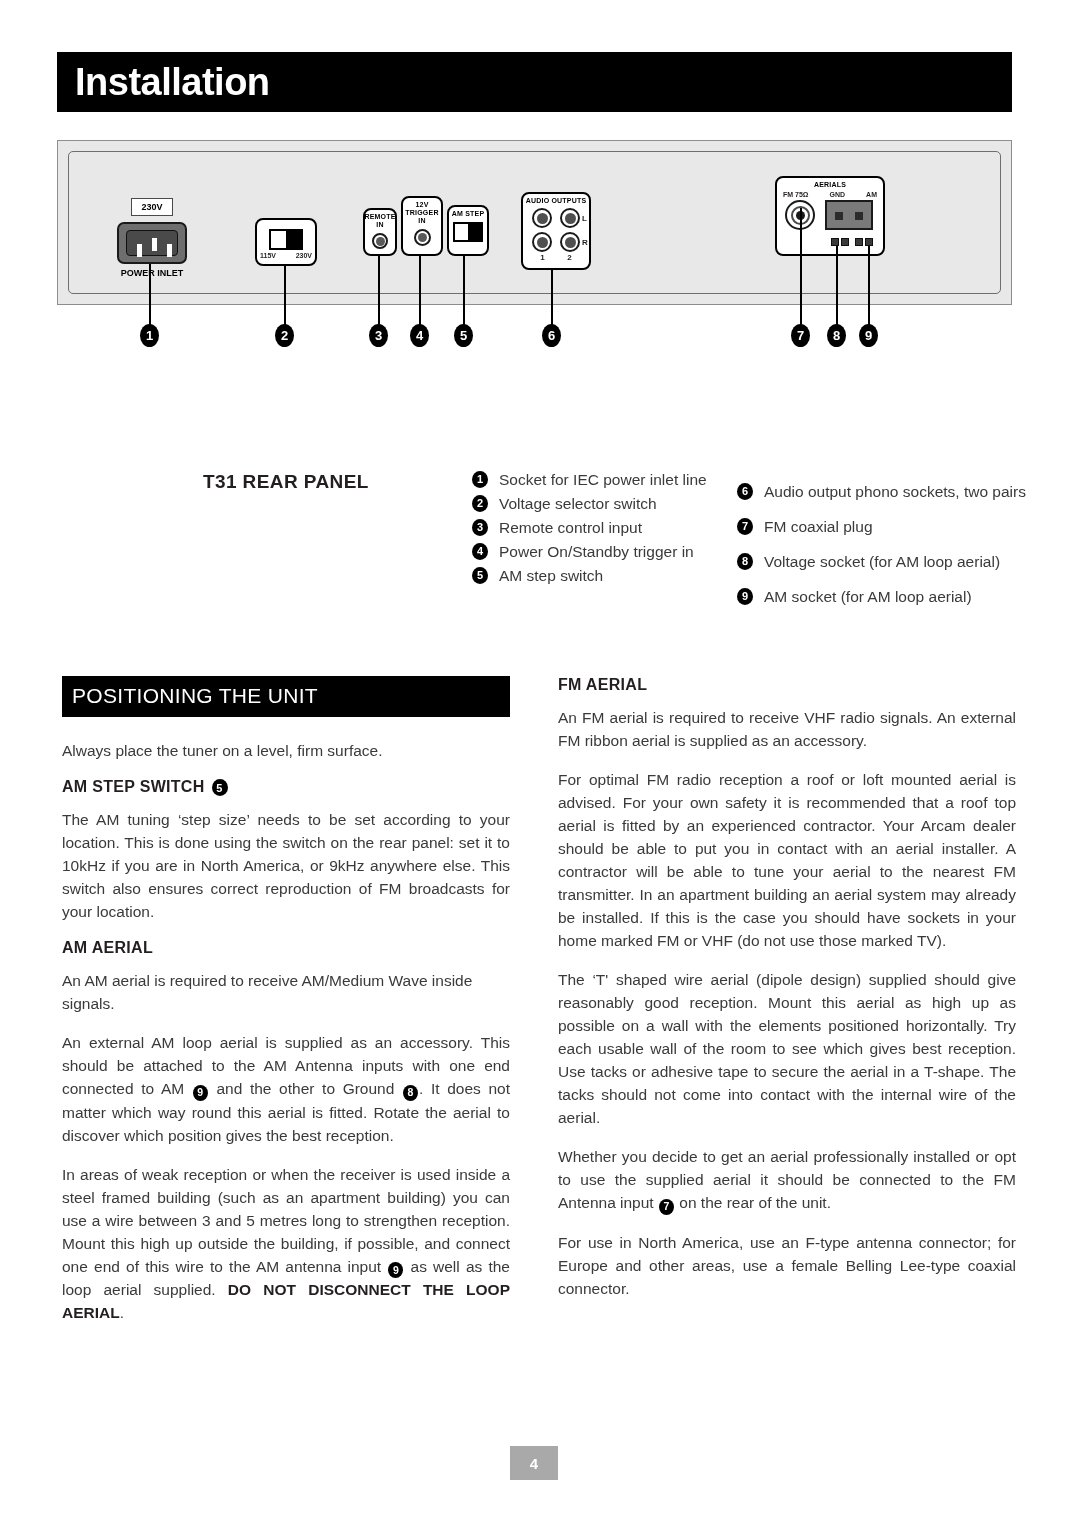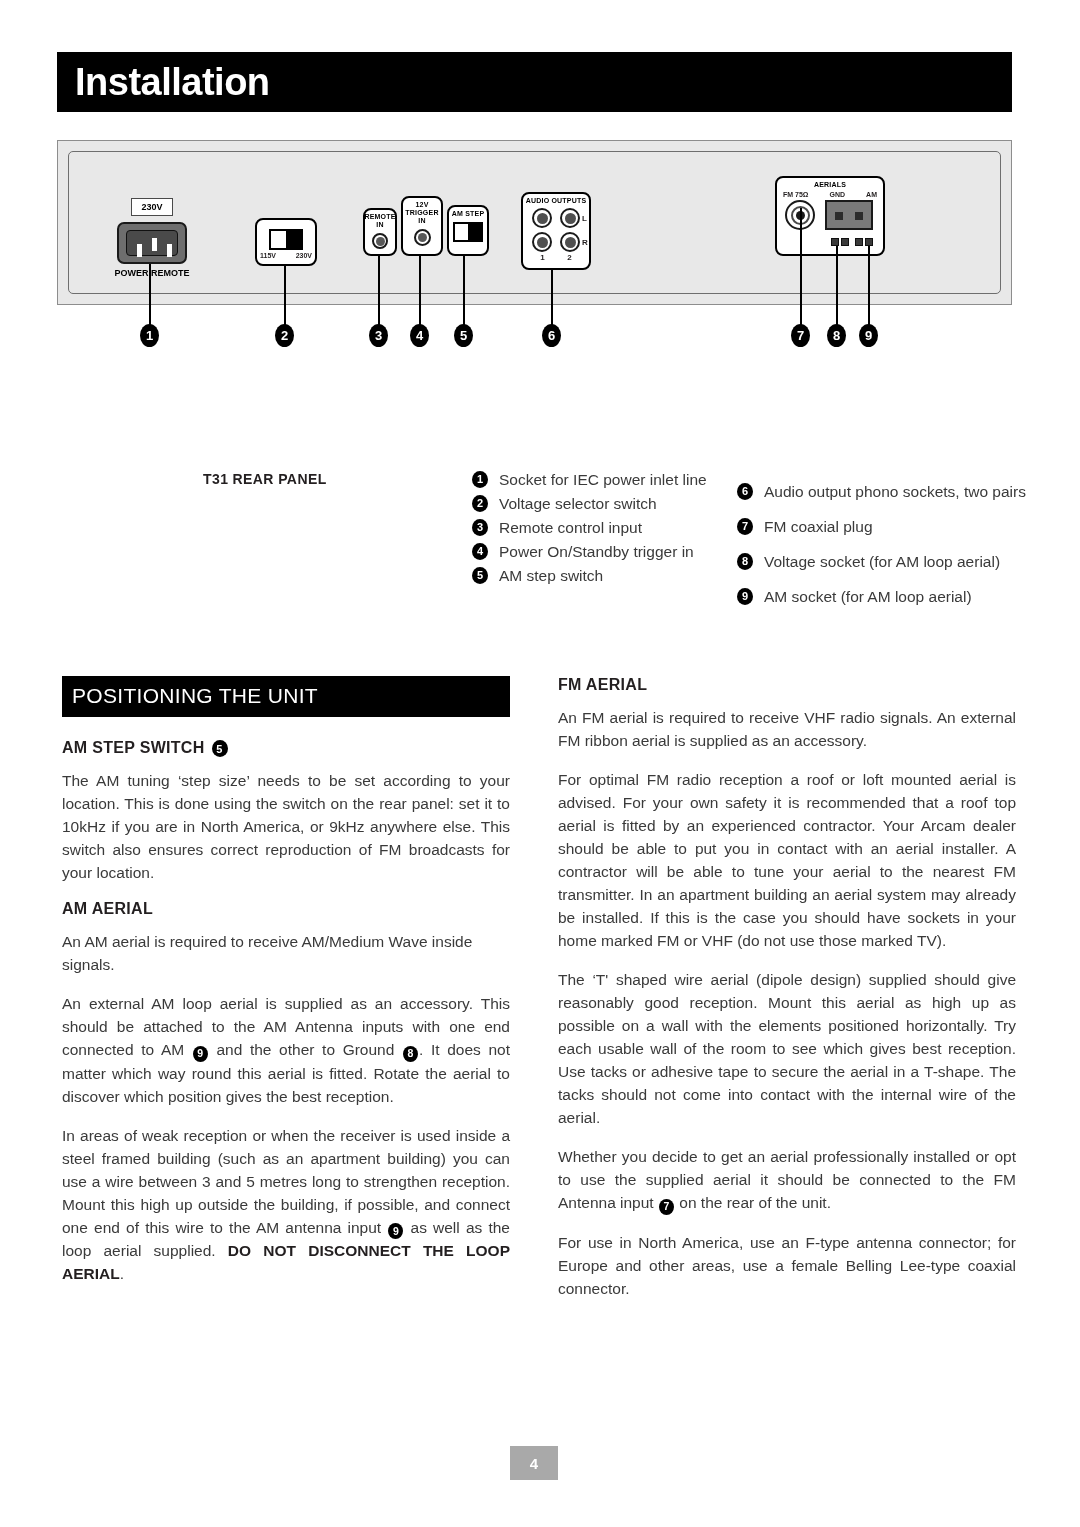--- a/index.html
+++ b/index.html
@@ -325,21 +325,21 @@
   .legend {
     position: absolute;
     left: 57px;
     top: 468px;
     width: 955px;
   }
   .legend-title {
     position: absolute;
     left: 146px;
     top: 3px;
-    font-size: 14px;
+    font-size: 19px;
     font-weight: bold;
     letter-spacing: 0.4px;
   }
   .legend-col {
     position: absolute;
     font-size: 15.5px;
     line-height: 23px;
     color: #3a3a3a;
   }
   .legend-col.c1 { left: 415px; top: 0; width: 260px; }
@@ -461,21 +461,21 @@
 </div>
 
 <div class="iec-label">230V</div>
 <div class="iec-body">
   <div class="iec-inner">
     <div class="iec-pin p1"></div>
     <div class="iec-pin p2"></div>
     <div class="iec-pin p3"></div>
   </div>
 </div>
-<div class="iec-cap">POWER REMOTE</div>
+<div class="iec-cap">POWER INLET</div>
 
 <div class="blk volt-blk">
   <div class="volt-sw">
     <div class="half-w"></div>
     <div class="half-b"></div>
   </div>
   <div class="volt-labels">
     <span>115V</span>
     <span>230V</span>
   </div>
@@ -615,20 +615,21 @@
     </div>
     <div class="legend-item">
       <span class="bullet">9</span>
       <span class="ltext">AM socket (for AM loop aerial)</span>
     </div>
   </div>
 </div>
 
 <div class="col-left">
   <div class="bar-head">POSITIONING THE UNIT</div>
+  <p class="body left-flush">Always place the tuner on a level, firm surface.</p>
 
 
   <div class="sub-head">
     <span>AM STEP SWITCH</span>
     <span class="inline-num">5</span>
   </div>
   <p class="body">The AM tuning ‘step size’ needs to be set according to your location. This is done using the switch on the rear panel: set it to 10kHz if you are in North America, or 9kHz anywhere else. This switch also ensures correct reproduction of FM broadcasts for your location.</p>
 
   <div class="sub-head">
     <span>AM AERIAL</span>

